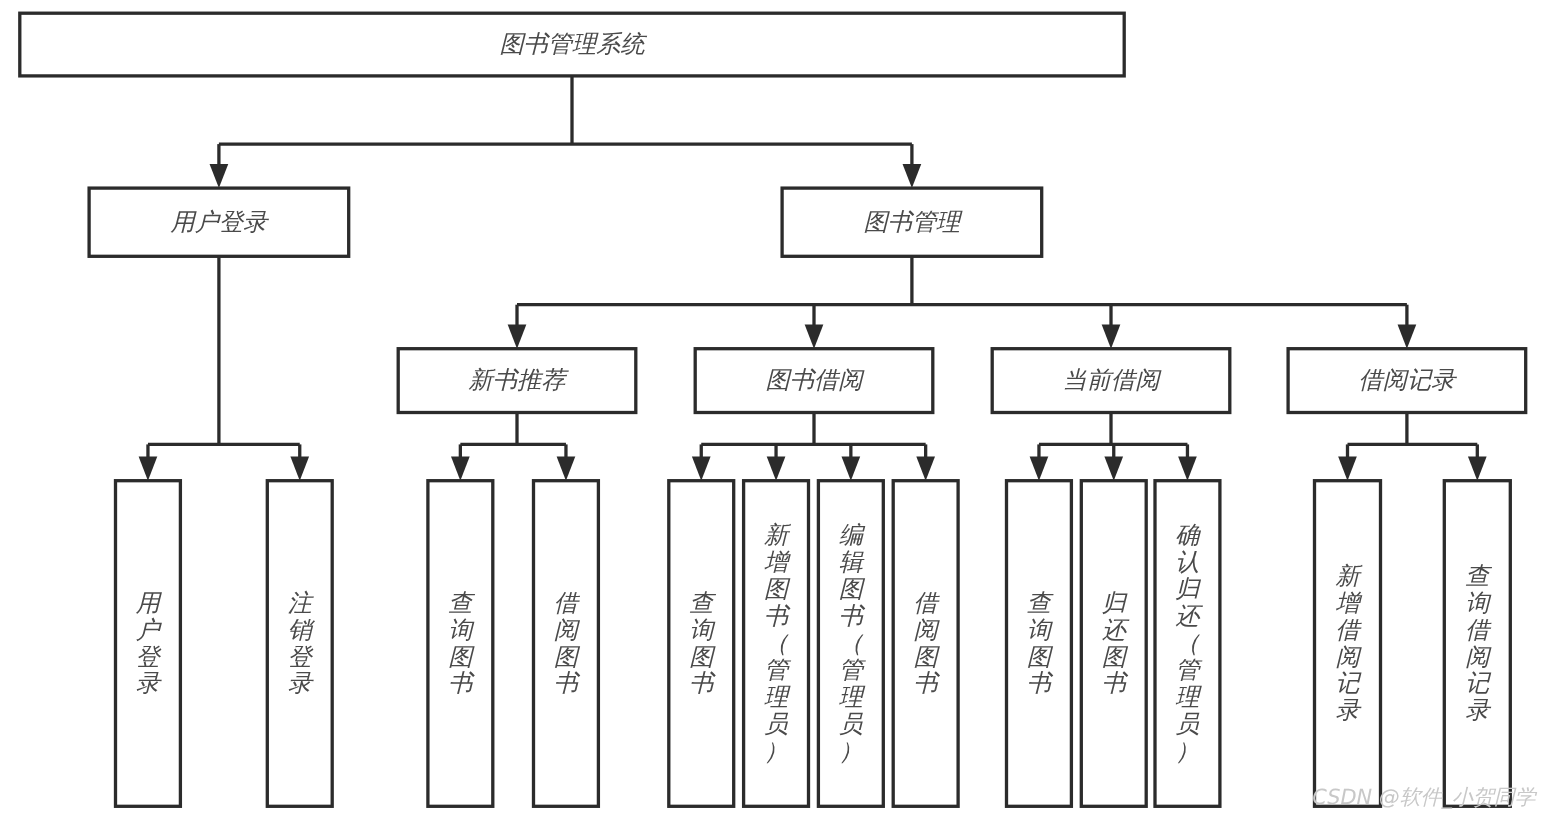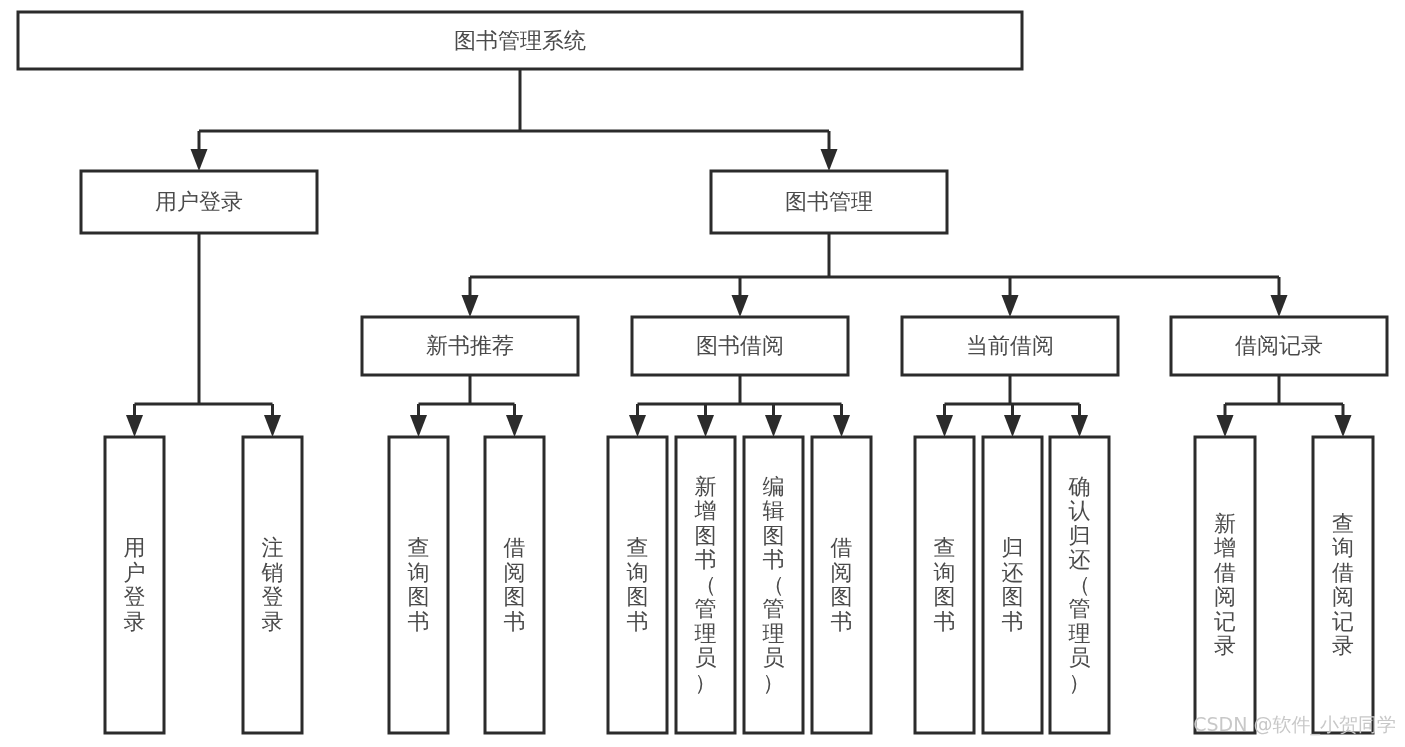--- a/index.html
+++ b/index.html
@@ -14,20 +14,21 @@
     position: relative;
     overflow: hidden;
     font-family: "DejaVu Sans", "Liberation Sans", sans-serif;
   }
   #diagram-root {
     position: absolute;
     left: 0;
     top: 0;
     width: 1405px;
     height: 747px;
+    font-style: italic;
   }
   svg.flow {
     display: block;
     width: 1405px;
     height: 747px;
     background: #ffffff;
   }
   .node-box {
     fill: #ffffff;
     stroke: #2b2b2b;

